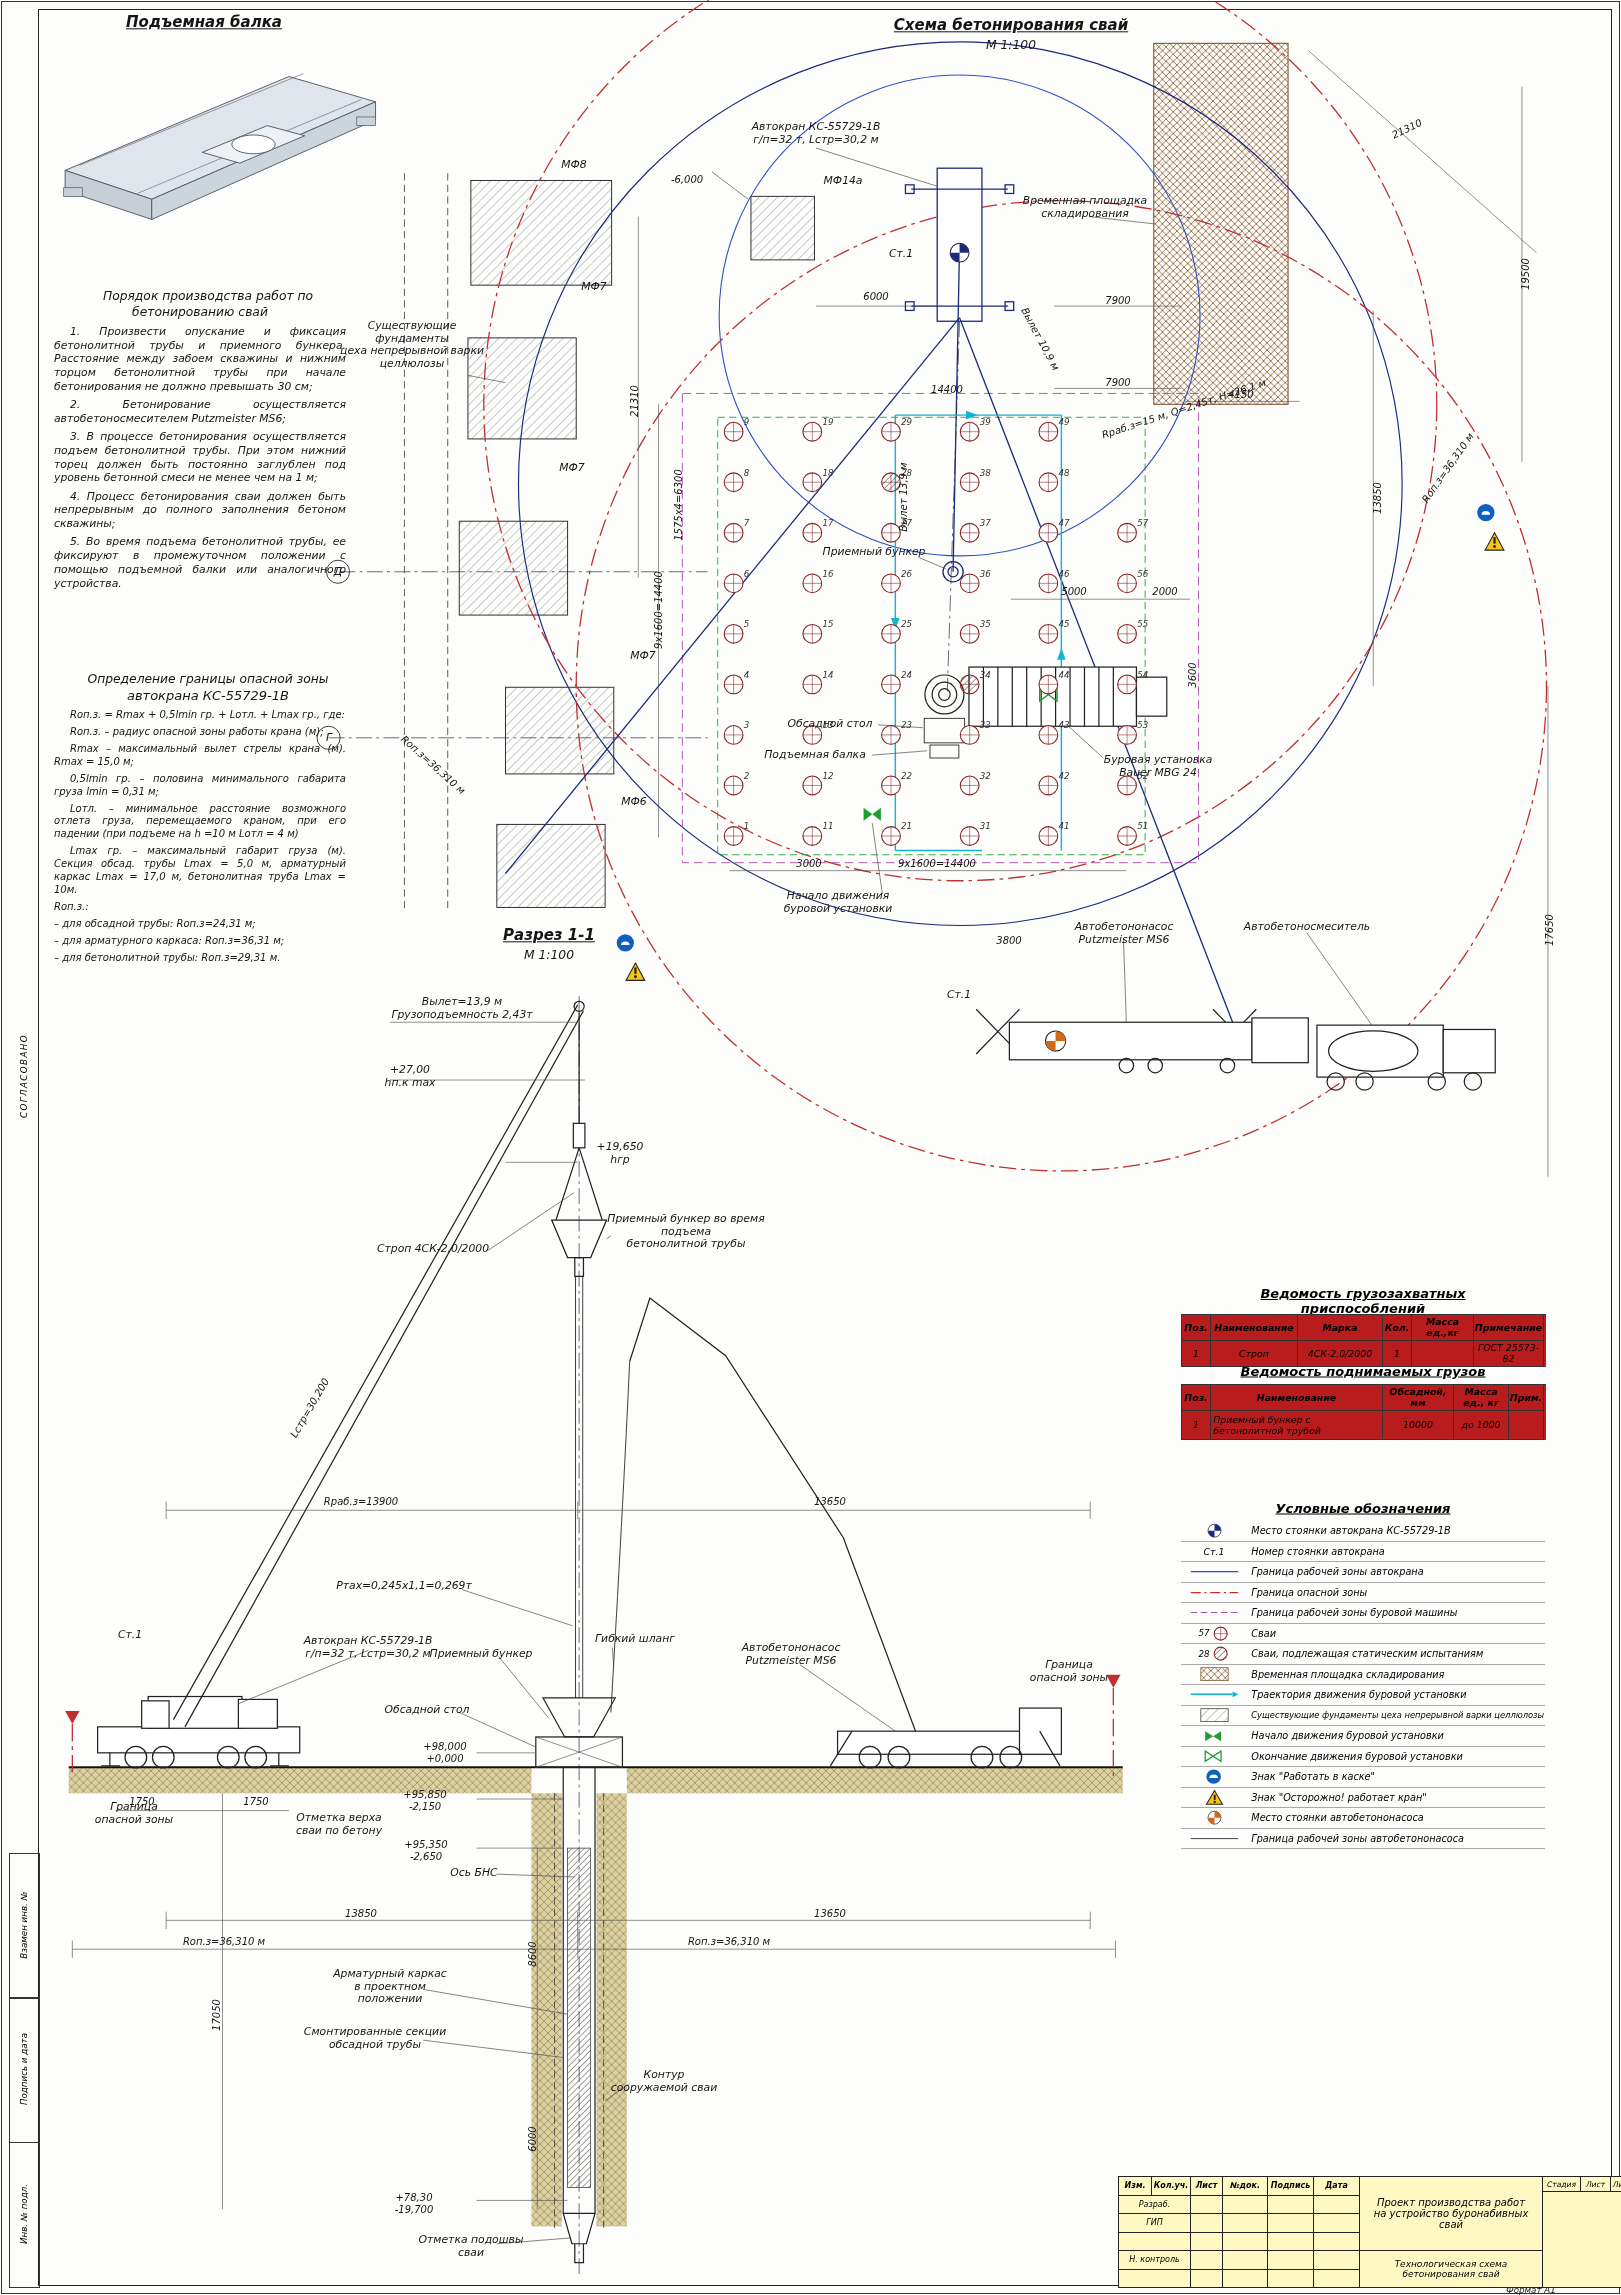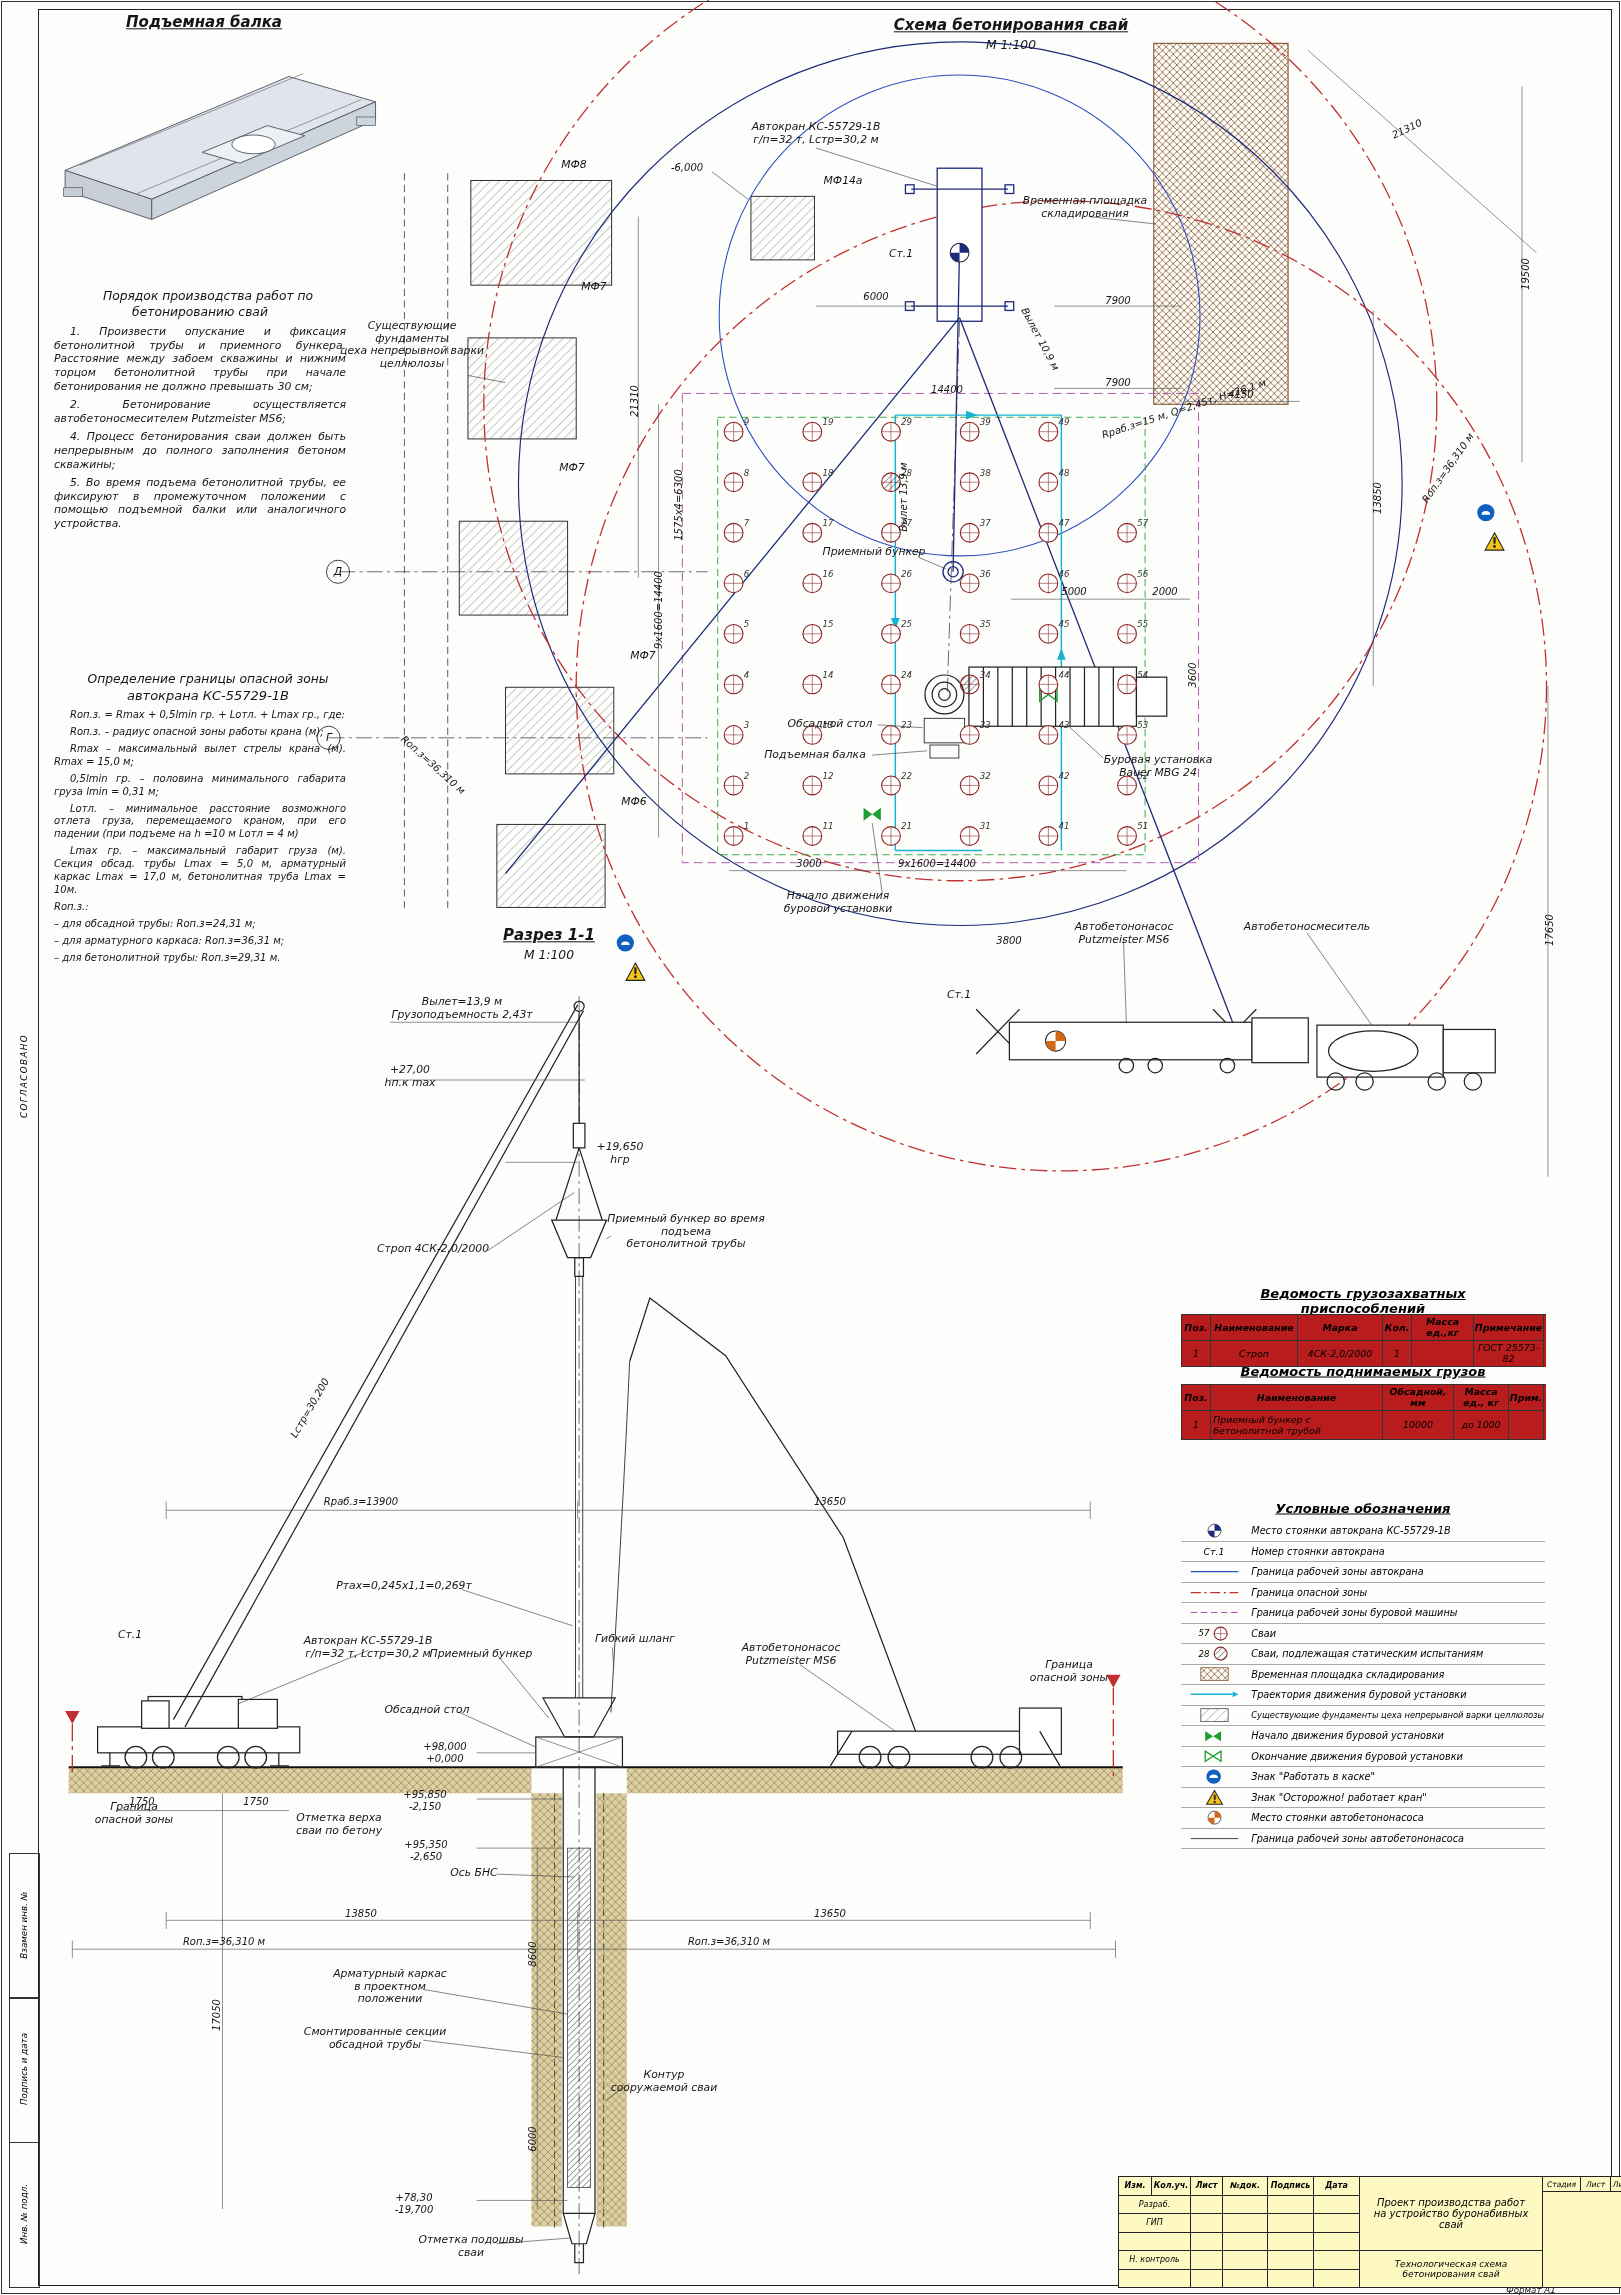--- a/index.html
+++ b/index.html
@@ -525,41 +525,42 @@
 <div class="lbl h1" style="left:204px;top:23px">Подъемная балка</div>
 <div class="lbl h1" style="left:1011px;top:26px">Схема бетонирования свай</div>
 <div class="lbl h2" style="left:1011px;top:45px">М 1:100</div>
 <div class="lbl h1" style="left:549px;top:936px">Разрез 1-1</div>
 <div class="lbl h2" style="left:549px;top:955px">М 1:100</div>
 
 <div class="textblock" style="left:54px;top:289px;width:292px">
   <p class="tb-head">Порядок производства работ по бетонированию свай</p>
   <p>1. Произвести опускание и фиксация бетонолитной трубы и приемного бункера. Расстояние между забоем скважины и нижним торцом бетонолитной трубы при начале бетонирования не должно превышать 30 см;</p>
   <p>2. Бетонирование осуществляется автобетоносмесителем Putzmeister MS6;</p>
+  <p>3. В процессе бетонирования осуществляется подъем бетонолитной трубы. При этом нижний торец должен быть постоянно заглублен под уровень бетонной смеси не менее чем на 1 м;</p>
   <p>4. Процесс бетонирования сваи должен быть непрерывным до полного заполнения бетоном скважины;</p>
   <p>5. Во время подъема бетонолитной трубы, ее фиксируют в промежуточном положении с помощью подъемной балки или аналогичного устройства.</p>
 </div>
 <div class="textblock" style="left:54px;top:672px;width:292px;font-size:10px">
   <p class="tb-head" style="margin-bottom:0">Определение границы опасной зоны</p>
   <p class="tb-head" style="font-size:13px">автокрана КС-55729-1В</p>
   <p>Rоп.з. = Rmax + 0,5lmin гр. + Lотл. + Lmax гр., где:</p>
   <p>Rоп.з. – радиус опасной зоны работы крана (м);</p>
   <p>Rmax – максимальный вылет стрелы крана (м). Rmax = 15,0 м;</p>
   <p>0,5lmin гр. – половина минимального габарита груза lmin = 0,31 м;</p>
   <p>Lотл. – минимальное расстояние возможного отлета груза, перемещаемого краном, при его падении (при подъеме на h =10 м Lотл = 4 м)</p>
   <p>Lmax гр. – максимальный габарит груза (м). Секция обсад. трубы Lmax = 5,0 м, арматурный каркас Lmax = 17,0 м, бетонолитная труба Lmax = 10м.</p>
   <p style="text-indent:0">Rоп.з.:</p>
   <p style="text-indent:0">– для обсадной трубы: Rоп.з=24,31 м;</p>
   <p style="text-indent:0">– для арматурного каркаса: Rоп.з=36,31 м;</p>
   <p style="text-indent:0">– для бетонолитной трубы: Rоп.з=29,31 м.</p>
 </div>
 
 <div class="lbl" style="left:816px;top:134px">Автокран КС-55729-1В
 г/п=32 т, Lстр=30,2 м</div>
-<div class="lbl dim" style="left:687px;top:168px">-6,000</div>
+<div class="lbl dim" style="left:687px;top:180px">-6,000</div>
 <div class="lbl" style="left:574px;top:165px">МФ8</div>
 <div class="lbl" style="left:843px;top:181px">МФ14а</div>
 <div class="lbl" style="left:594px;top:287px">МФ7</div>
 <div class="lbl" style="left:572px;top:468px">МФ7</div>
 <div class="lbl" style="left:643px;top:656px">МФ7</div>
 <div class="lbl" style="left:634px;top:802px">МФ6</div>
 <div class="lbl" style="left:412px;top:345px">Существующие
 фундаменты
 цеха непрерывной варки
 целлюлозы</div>

